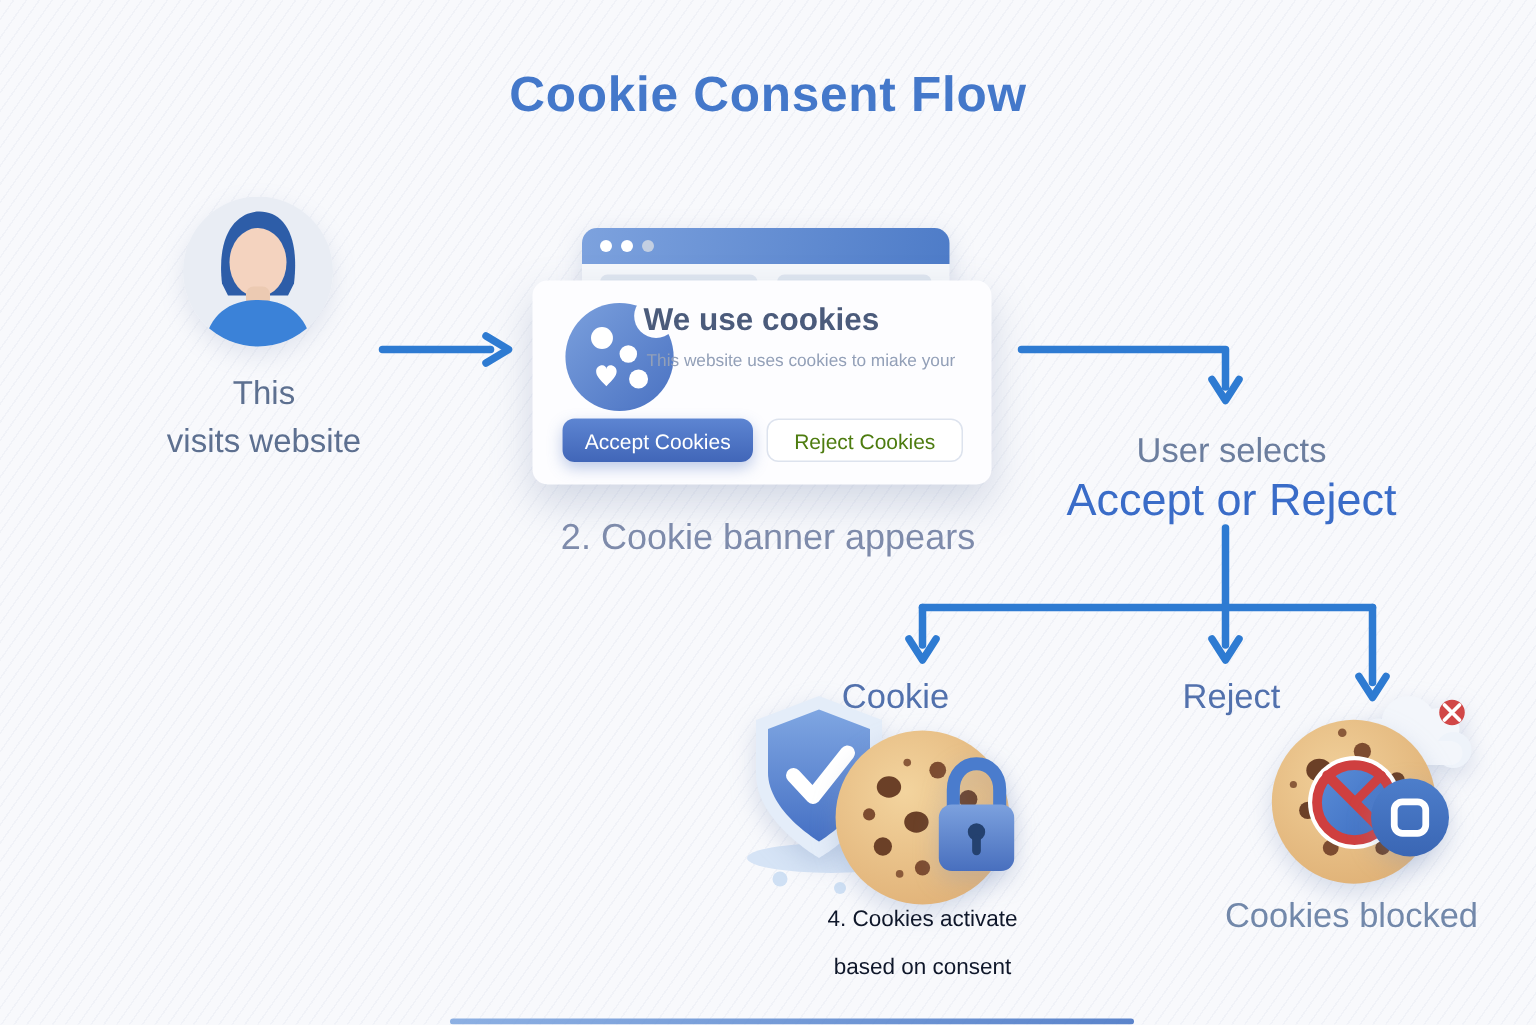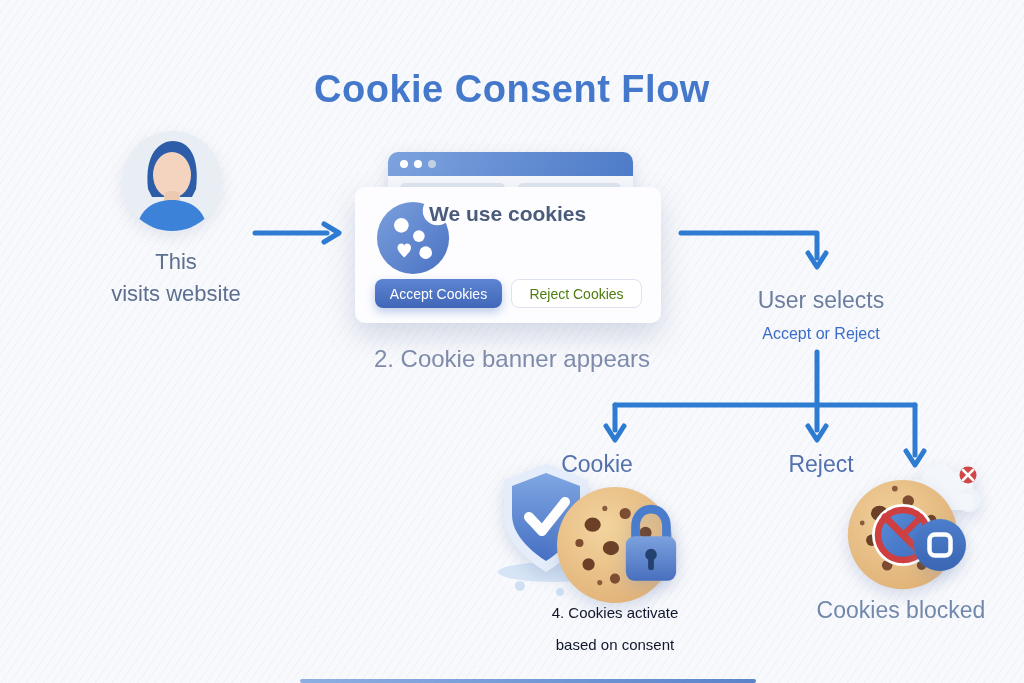--- a/index.html
+++ b/index.html
@@ -6,21 +6,21 @@
   body{
     width:1024px;height:683px;overflow:hidden;position:relative;
     font-family:"Liberation Sans", sans-serif;
     background-color:#f8f9fc;
     background-image:repeating-linear-gradient(125deg, rgba(223,227,238,.30) 0px, rgba(223,227,238,.30) 1px, transparent 1px, transparent 7px);
   }
   .abs{position:absolute;}
   .center{text-align:center;}
 
   .page-title{
-    left:0;right:0;top:44px;font-size:38px;font-weight:600;color:#4478ca;letter-spacing:.5px;margin-top:24px;
+    left:0;right:0;top:44px;font-size:33px;font-weight:600;color:#4478ca;letter-spacing:.5px;
   }
 
   
   .avatar{left:122px;top:131px;width:100px;height:100px;border-radius:50%;
     box-shadow:0 6px 16px rgba(120,140,180,.18);}
   .user-label{left:72px;top:246px;width:208px;font-size:22px;color:#5d7090;line-height:32px;}
 
   
   .browser{left:388px;top:152px;width:245px;height:150px;background:#f6f8fb;border-radius:10px;
     box-shadow:0 5px 16px rgba(125,145,185,.25);}
@@ -42,21 +42,21 @@
   .btn{position:absolute;top:92px;height:29px;border-radius:8px;font-size:14px;display:flex;
     align-items:center;justify-content:center;box-sizing:border-box;cursor:pointer;}
   .btn-accept{left:20px;width:127px;background:linear-gradient(180deg,#5d85d2,#4166b8);color:#ffffff;
     font-weight:500;box-shadow:0 4px 10px rgba(70,105,185,.35);}
   .btn-reject{left:156px;width:131px;background:#ffffff;border:1.5px solid #dde3ee;color:#4d7c0f;}
 
   .caption2{left:0;right:0;top:345px;font-size:24px;color:#7e8bab;}
 
   .select-label{left:696px;top:284px;width:250px;line-height:33px;}
   .select-l1{font-size:23px;color:#6c7e9e;}
-  .select-l2{font-size:16px;color:#3a6cc8;font-weight:500;}
+  .select-l2{font-size:30px;color:#3a6cc8;font-weight:500;}
 
   .branch-label{top:451px;width:120px;font-size:23px;color:#5271ad;}
   .accept-label{left:537px;}
   .reject-label{left:761px;}
 
   .caption4{left:465px;top:597px;width:300px;font-size:15px;color:#0f172a;line-height:32px;}
   .caption-blocked{left:771px;top:597px;width:260px;font-size:23px;color:#7288aa;}
 
   .arrows{left:0;top:0;width:1024px;height:683px;pointer-events:none;}
 
@@ -114,20 +114,21 @@
     </defs>
     <circle cx="39" cy="40" r="37" fill="url(#ckg)"></circle>
     <circle cx="64" cy="12" r="15" fill="#fdfdff"></circle>
     <circle cx="27" cy="27" r="7.5" fill="#ffffff"></circle>
     <circle cx="45" cy="38" r="6" fill="#ffffff"></circle>
     <circle cx="52" cy="55" r="6.5" fill="#ffffff"></circle>
     <path d="M30,60 C25.5,55.5 23,53 23,49.8 C23,47.2 25,45.6 27.2,45.6 C28.8,45.6 30,46.8 30,48.2 C30,46.8 31.2,45.6 32.8,45.6 C35,45.6 37,47.2 37,49.8 C37,53 34.5,55.5 30,60 Z" fill="#ffffff"></path>
   </svg>
   <div class="card-heading">We use cookies</div>
   <div class="card-body">
+    <div>This website uses cookies to miake your</div>
   </div>
   <div class="btn btn-accept">Accept Cookies</div>
   <div class="btn btn-reject">Reject Cookies</div>
 </div>
 
 <div class="abs center caption2">2. Cookie banner appears</div>
 
 <div class="abs center select-label">
   <div class="select-l1">User selects</div>
   <div class="select-l2">Accept or Reject</div>

